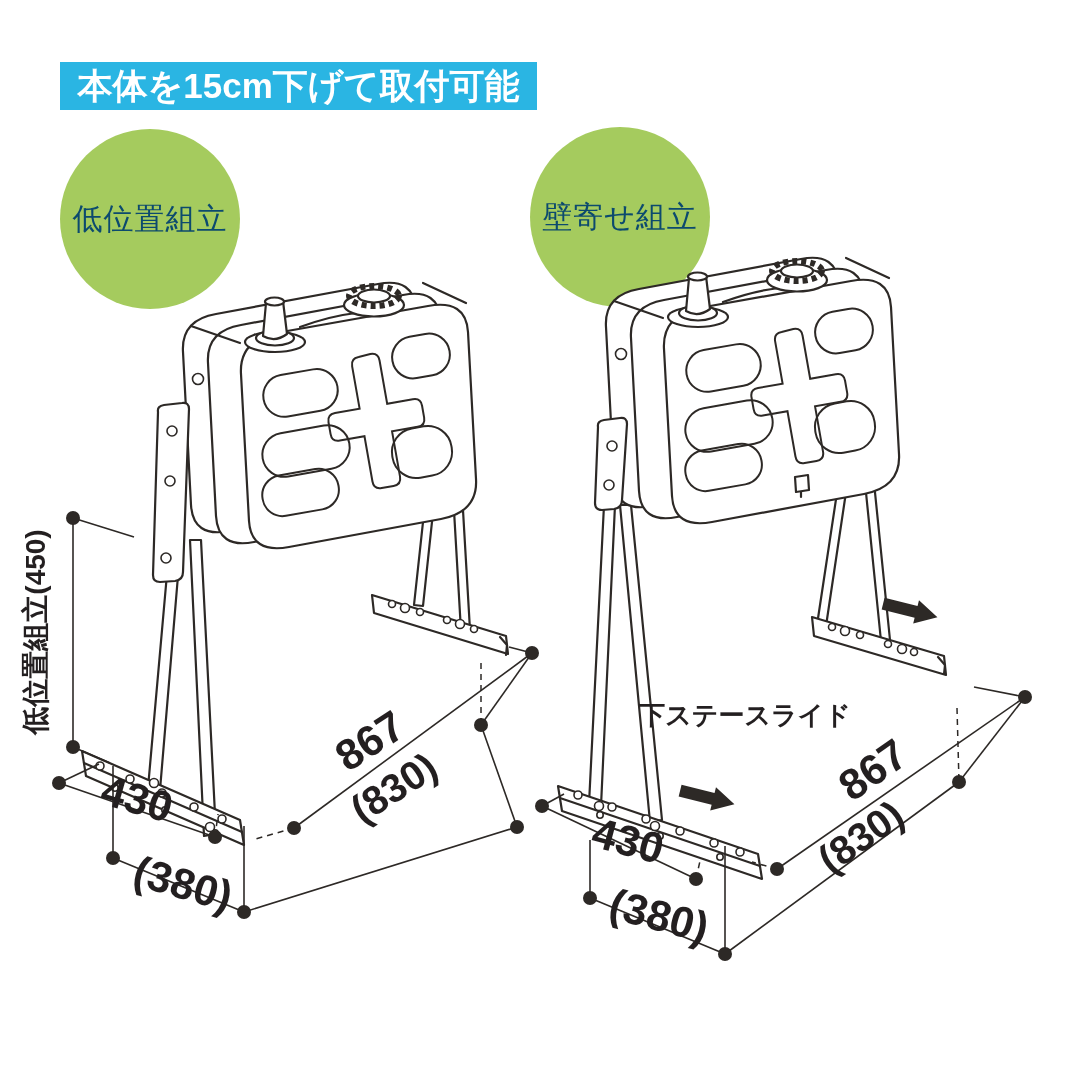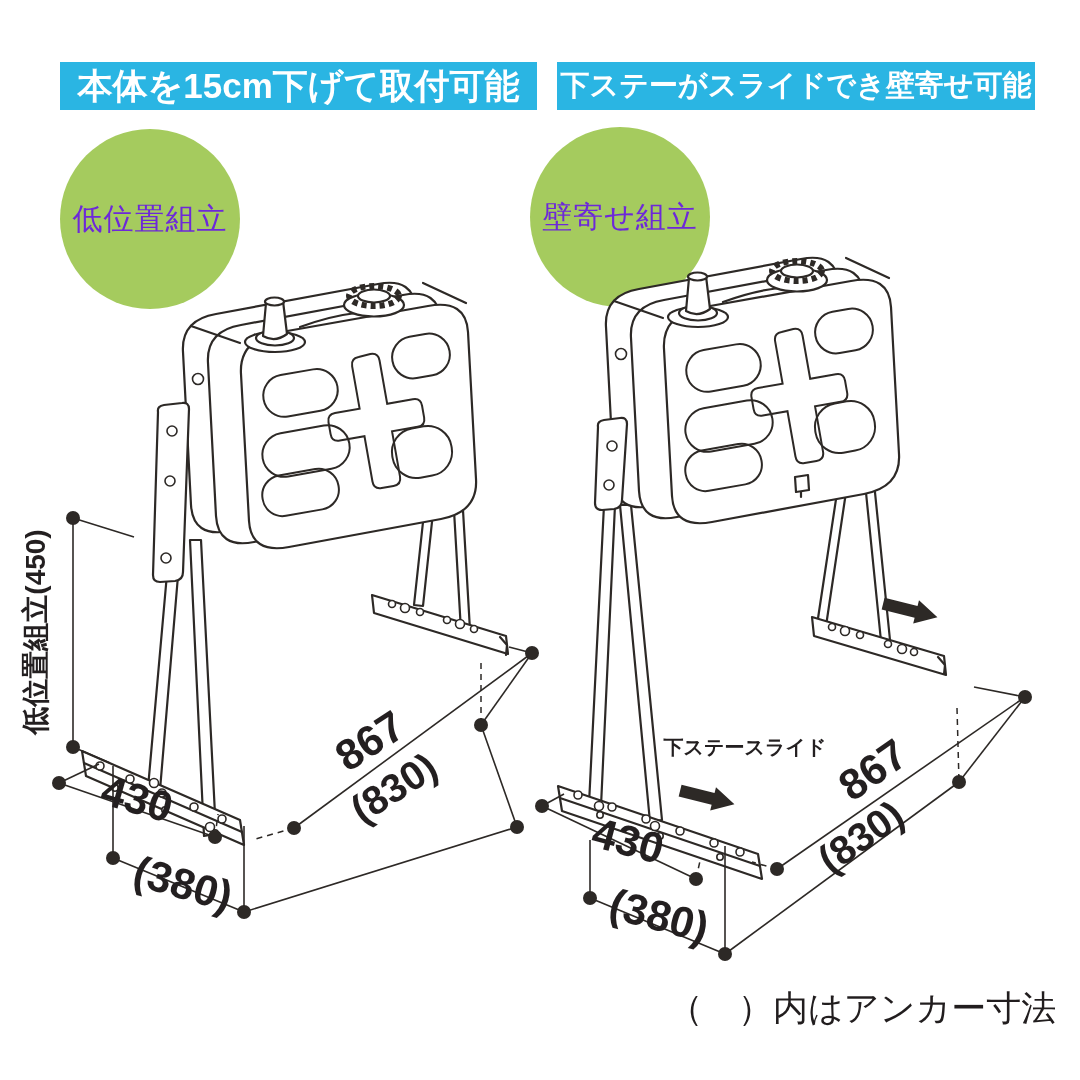--- a/index.html
+++ b/index.html
@@ -8,21 +8,21 @@
     --ink:#2d2926;
   }
   html,body{margin:0;padding:0;background:#fff;}
   #canvas{position:relative;width:1080px;height:1080px;background:#fff;overflow:hidden;
           font-family:"Liberation Sans","DejaVu Sans",sans-serif;}
   .banner{position:absolute;top:62px;height:48px;background:var(--banner-blue);
           display:flex;align-items:center;justify-content:center;color:#fff;font-weight:bold;}
   .banner-left{left:60px;width:477px;font-size:35px;align-items:center;}
   .banner-right{left:557px;width:478px;font-size:29px;}
   .badge{position:absolute;width:180px;height:180px;border-radius:50%;background:var(--badge-green);
-         display:flex;align-items:center;justify-content:center;color:#6d28d9;
+         display:flex;align-items:center;justify-content:center;color:#0c4a6e;
          font-size:30px;font-weight:500;letter-spacing:1px;}
   .badge-left{left:60px;top:129px;}
   .badge-right{left:530px;top:127px;}
   #art{position:absolute;left:0;top:0;z-index:5;}
   .ln{stroke:var(--ink);fill:none;stroke-width:2.2;stroke-linecap:round;stroke-linejoin:round;}
   .fw{stroke:var(--ink);fill:#fff;stroke-width:2.2;stroke-linejoin:round;}
   .pat{stroke:var(--ink);fill:none;stroke-width:2;}
   .dim{stroke:var(--ink);fill:none;stroke-width:1.6;}
   .dsh{stroke:var(--ink);fill:none;stroke-width:1.5;stroke-dasharray:6 5;}
   .dot{fill:var(--ink);stroke:none;}
@@ -33,23 +33,20 @@
   .num{font-size:43px;}
   .note{position:absolute;z-index:10;color:#211d1e;font-weight:500;white-space:nowrap;}
 </style>
 </head>
 <body>
 
 <div id="canvas">
 
   <div class="banner banner-left">
     <span>本体を15cm下げて取付可能</span>
-  </div>
-  <div class="banner banner-right">
-    <span>下ステーがスライドでき壁寄せ可能</span>
   </div>
 
   <div class="badge badge-left">
     <span>低位置組立</span>
   </div>
   <div class="badge badge-right">
     <span>壁寄せ組立</span>
   </div>
 
   <svg id="art" width="1080" height="1080" viewBox="0 0 1080 1080">
@@ -244,20 +241,19 @@
       </g>
     </g>
   </svg>
 
   <span class="dimlbl" style="left:36px;top:632px;font-size:28px;transform:translate(-50%,-50%) rotate(-90deg);">低位置組立(450)</span>
   <span class="dimlbl num" style="left:137px;top:799px;transform:translate(-50%,-50%) rotate(16deg);">430</span>
   <span class="dimlbl num" style="left:183px;top:884px;transform:translate(-50%,-50%) rotate(16deg);">(380)</span>
   <span class="dimlbl num" style="left:370px;top:741px;transform:translate(-50%,-50%) rotate(-33deg);">867</span>
   <span class="dimlbl num" style="left:394px;top:788px;font-size:40px;transform:translate(-50%,-50%) rotate(-33deg);">(830)</span>
 
-  <span class="dimlbl" style="left:745px;top:747px;font-size:20px;transform:translate(-50%,-50%);">下ステースライド</span>
+  <span class="dimlbl" style="left:745px;top:715px;font-size:26px;transform:translate(-50%,-50%);">下ステースライド</span>
   <span class="dimlbl num" style="left:628px;top:841px;transform:translate(-50%,-50%) rotate(15deg);">430</span>
   <span class="dimlbl num" style="left:659px;top:916px;transform:translate(-50%,-50%) rotate(15deg);">(380)</span>
   <span class="dimlbl num" style="left:873px;top:770px;transform:translate(-50%,-50%) rotate(-35deg);">867</span>
   <span class="dimlbl num" style="left:861px;top:837px;font-size:40px;transform:translate(-50%,-50%) rotate(-35deg);">(830)</span>
 
-  <span class="note" style="left:668px;top:985px;font-size:35px;">（　）内はアンカー寸法</span>
 </div>
 
 </body></html>

